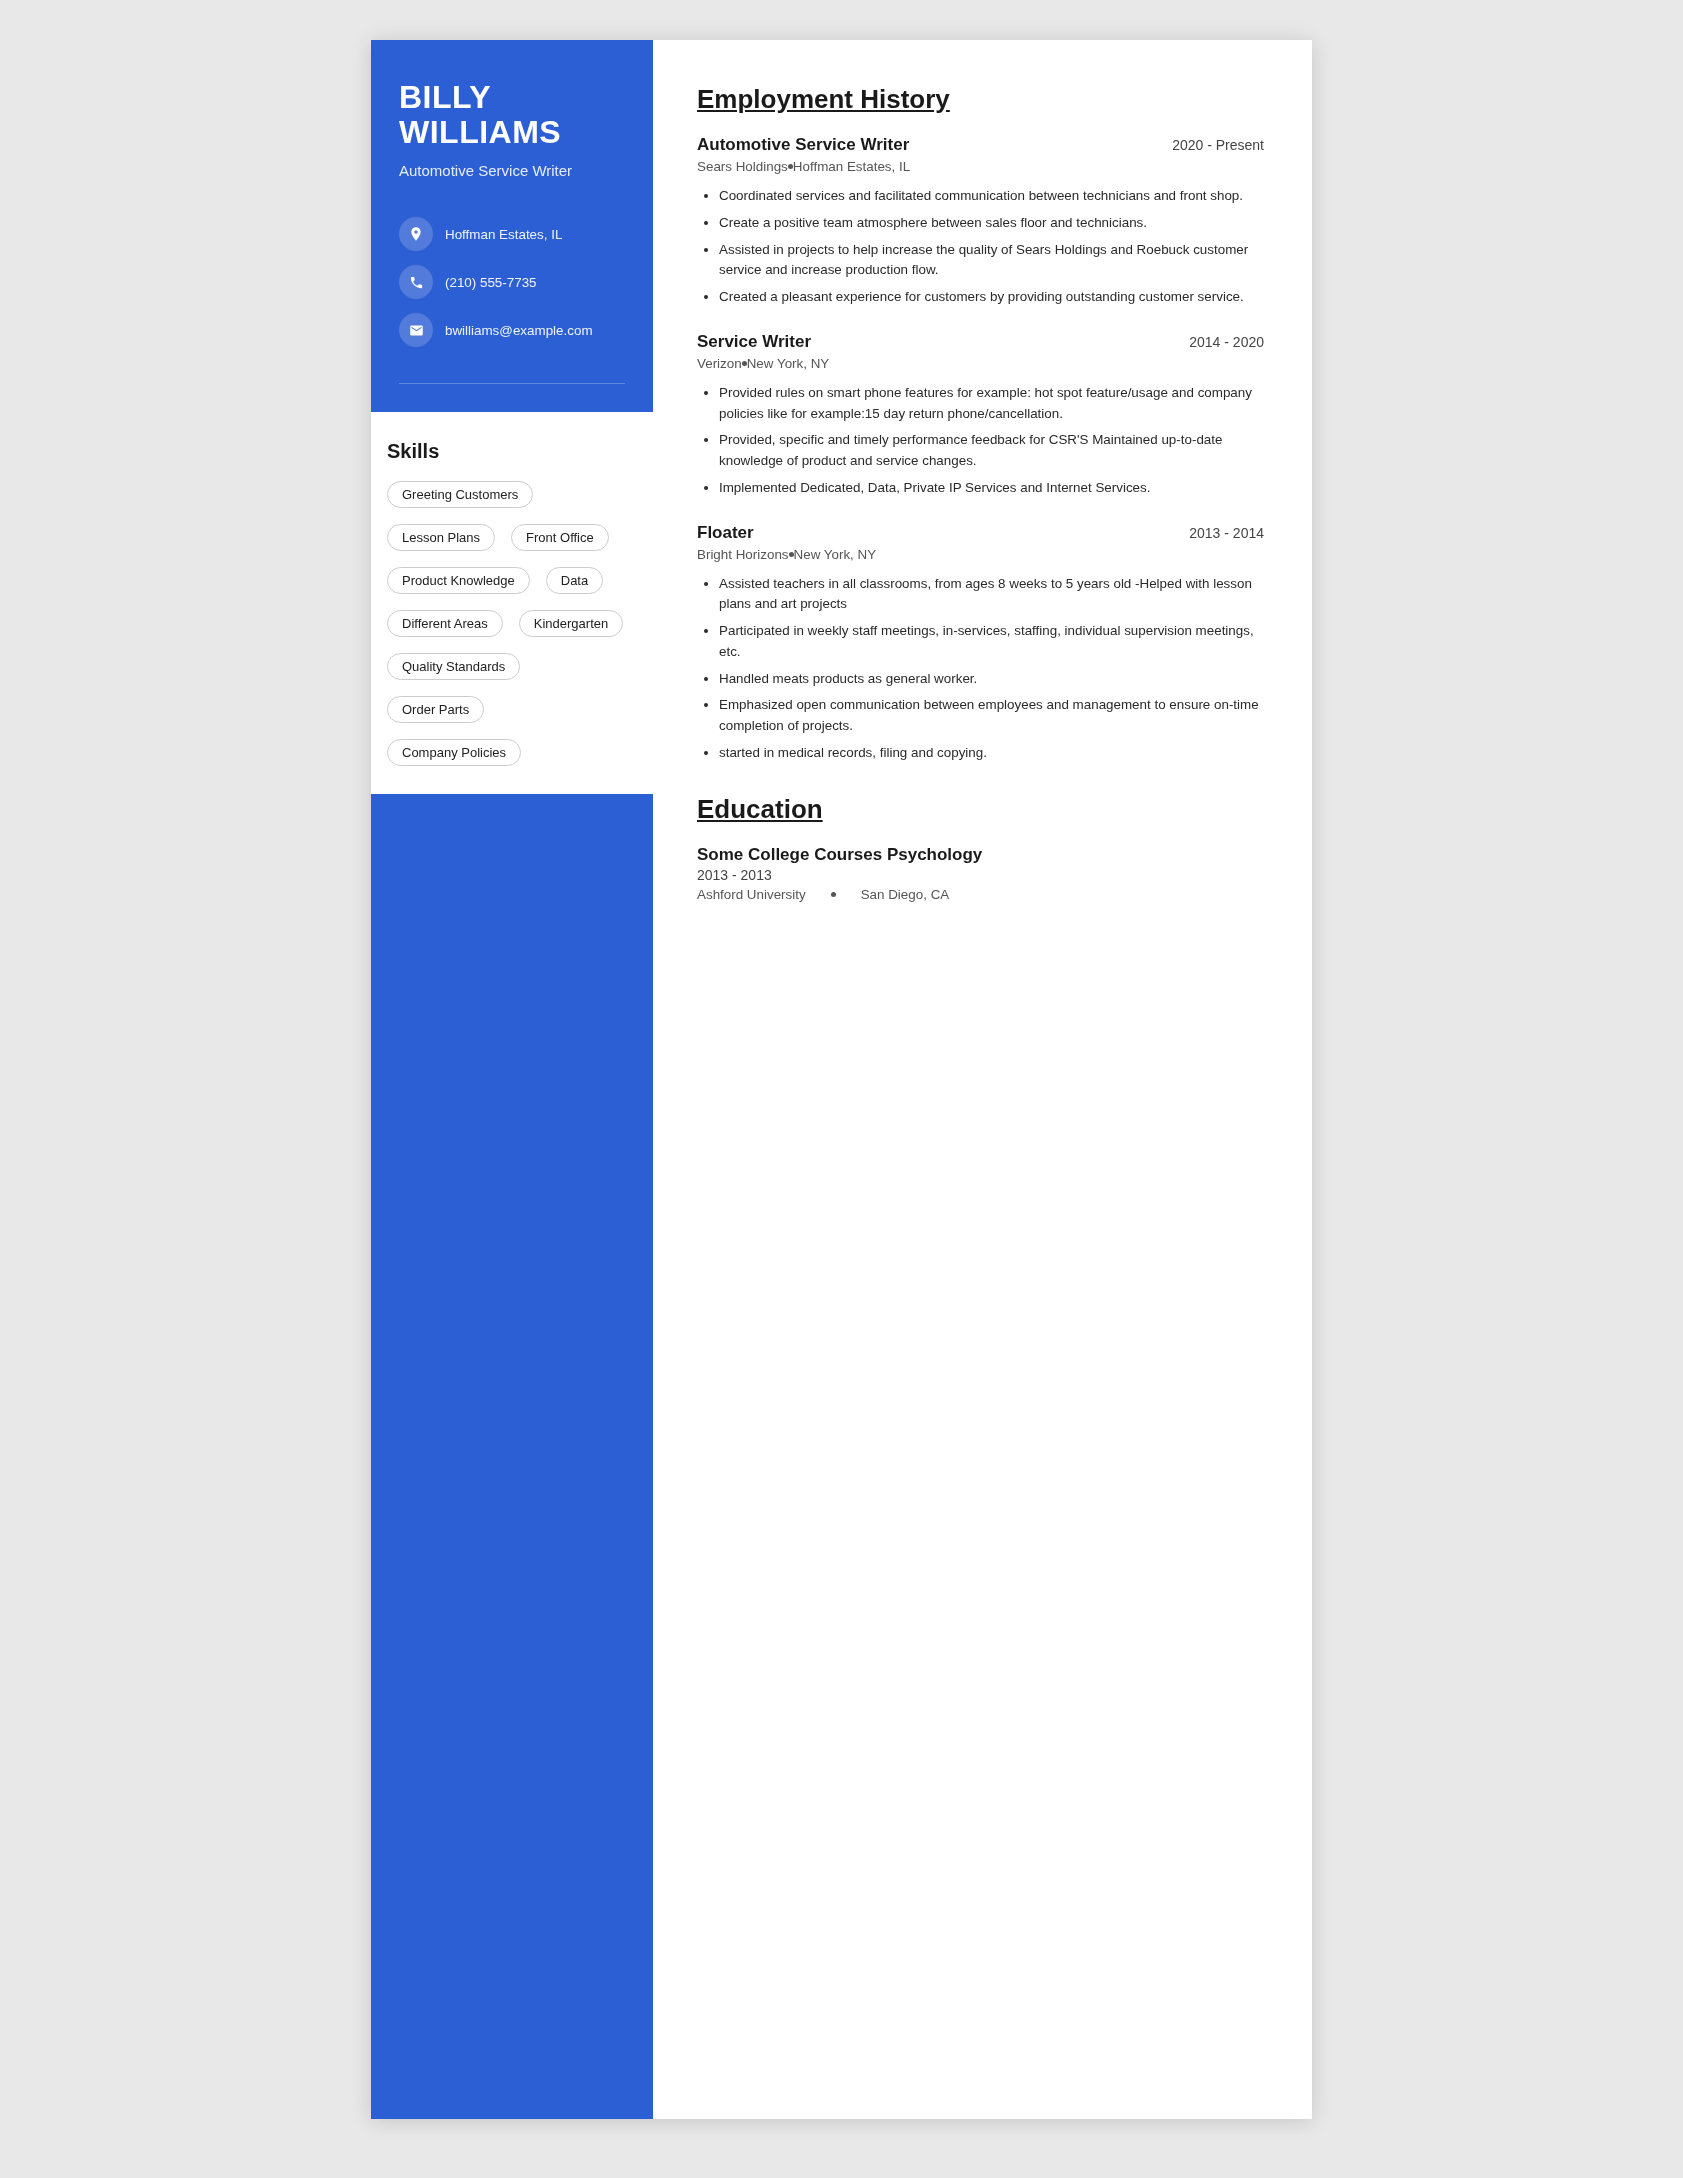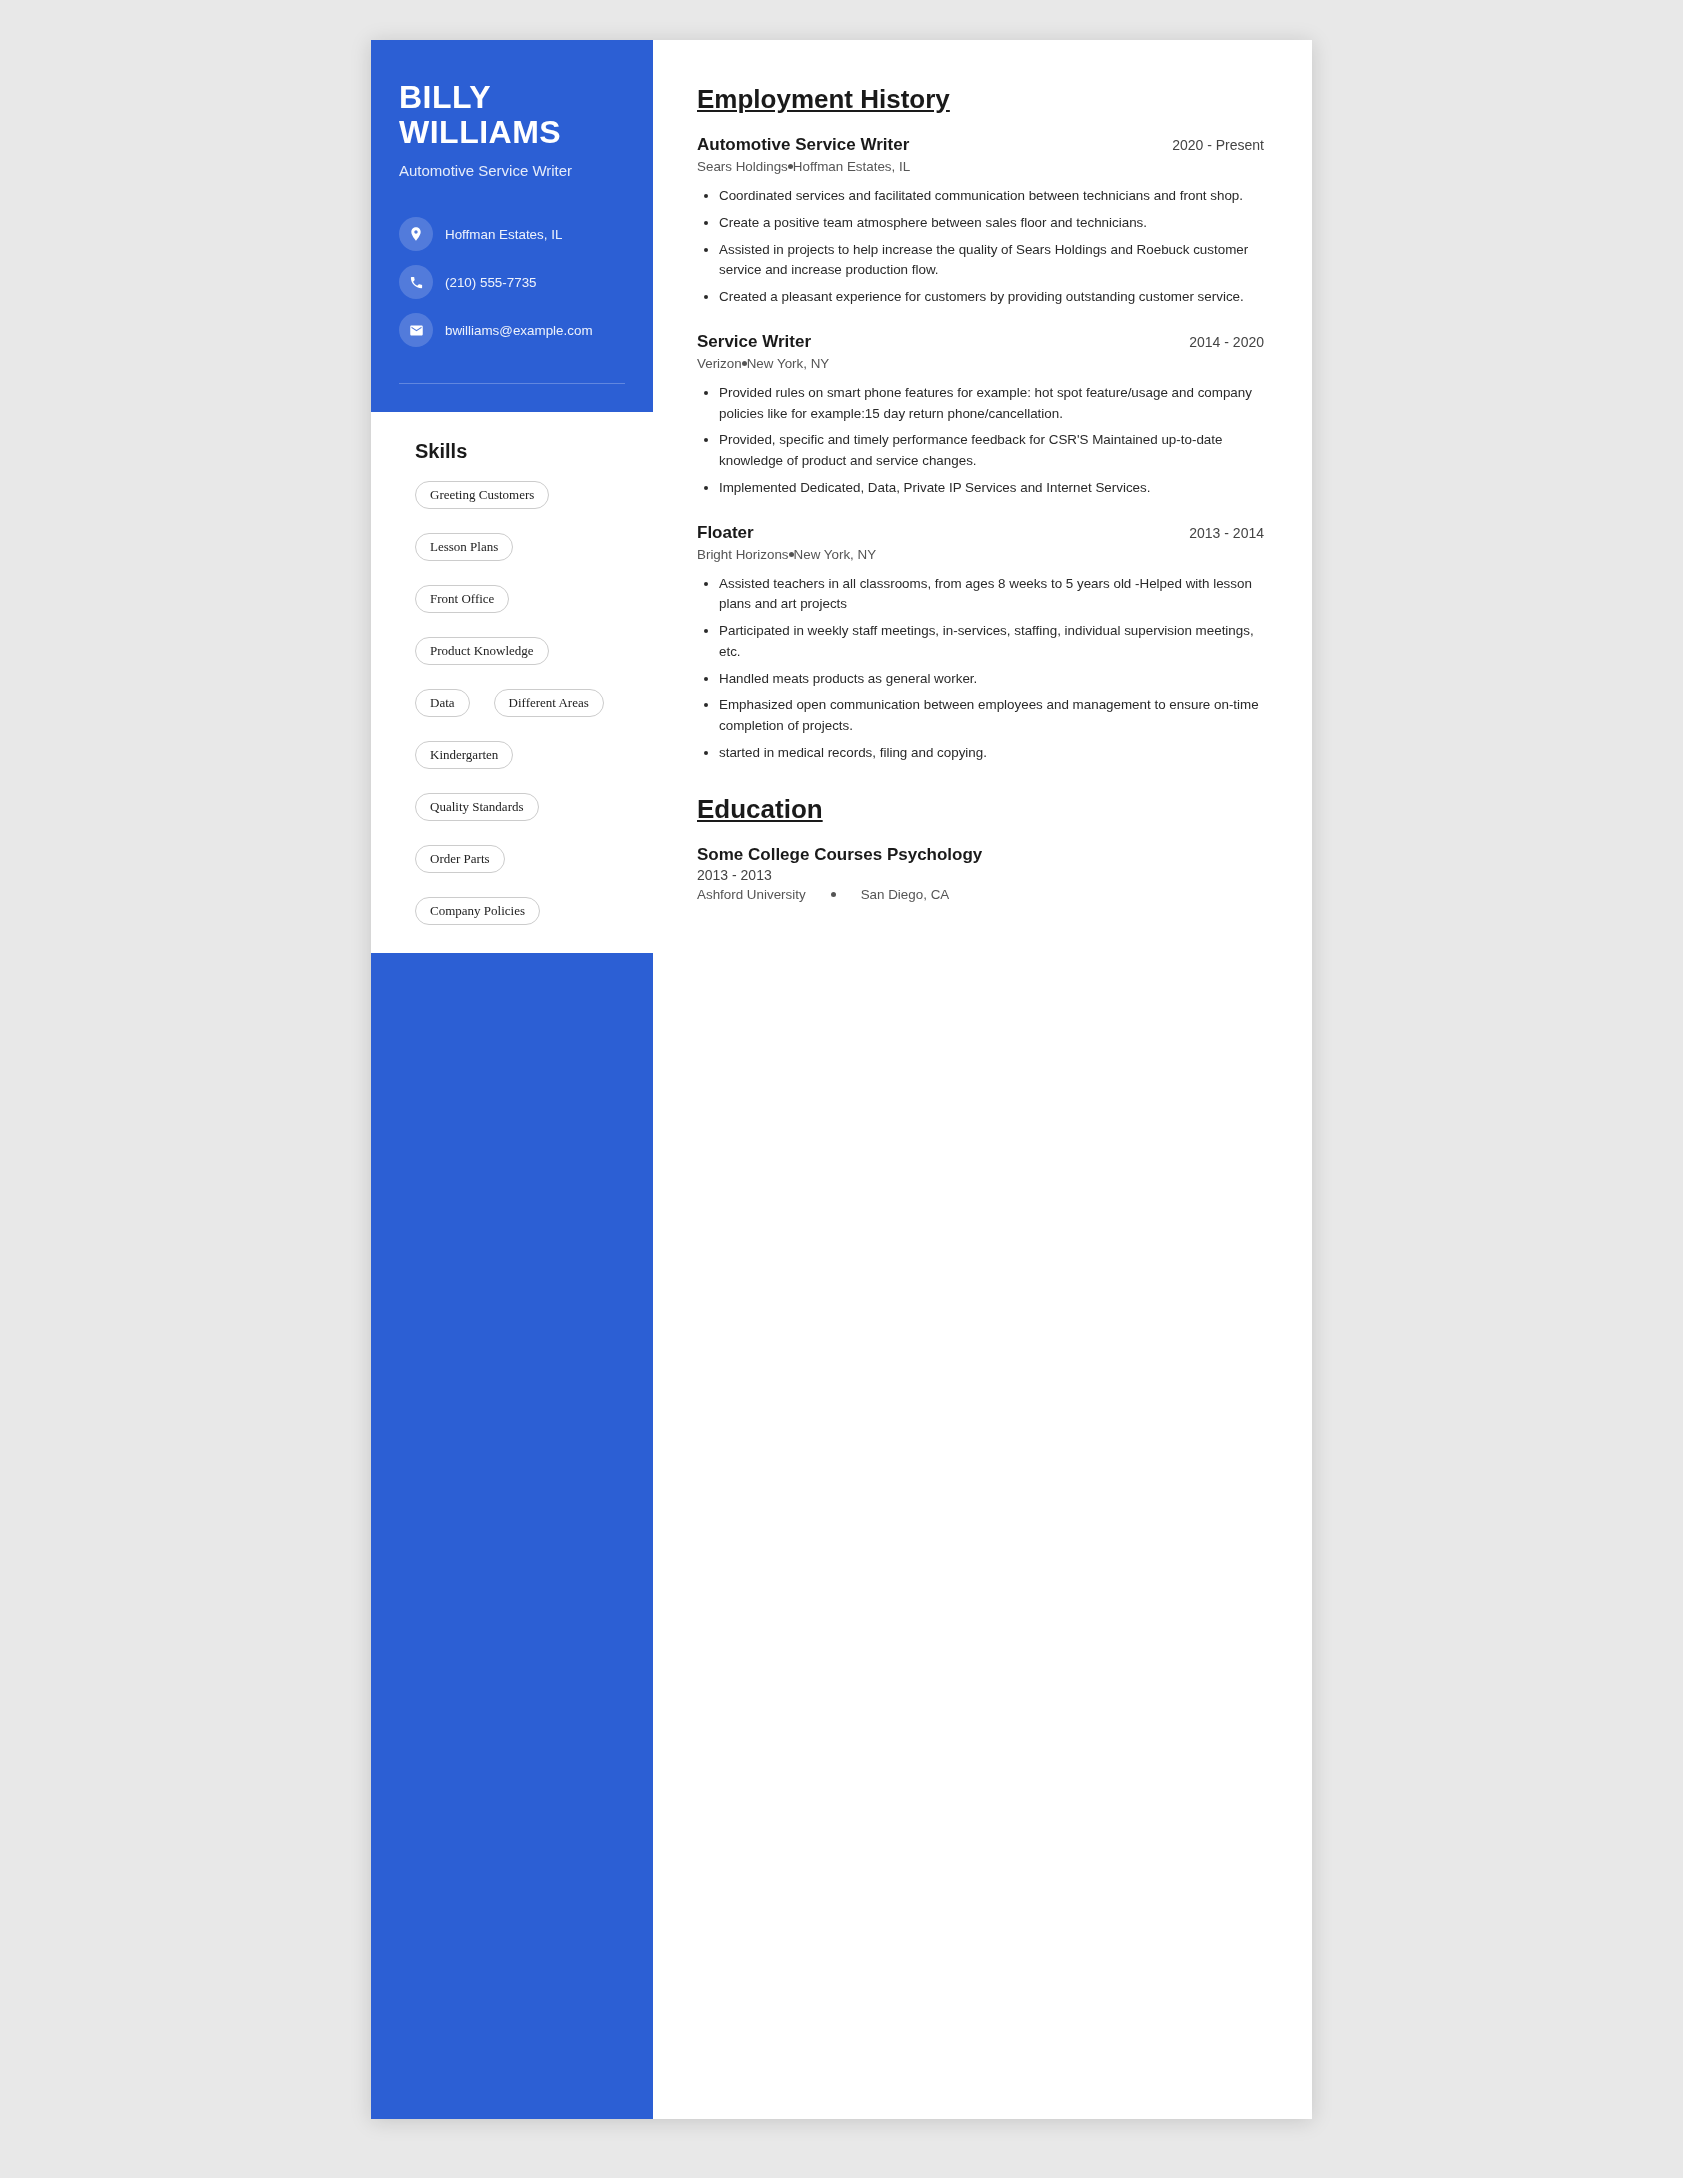--- a/index.html
+++ b/index.html
@@ -71,27 +71,26 @@
     }
     .skills-heading {
       font-size: 20px;
       font-weight: 700;
       color: #1a1a1a;
       margin-bottom: 18px;
     }
     .skills-section {
       background: white;
       margin: 16px -28px;
-      padding: 28px 28px 28px 44px;
+      padding: 28px 28px 28px 16px;
     }
     .skills-tags {
       display: flex;
       flex-wrap: wrap;
-      gap: 24px;
-      font-family: Liberation Serif, serif;
+      gap: 16px;
     }
     .skill-tag {
       background: white;
       border: 1.5px solid #cccccc;
       border-radius: 20px;
       padding: 5px 14px;
       font-size: 13px;
       color: #222;
       white-space: nowrap;
     }

